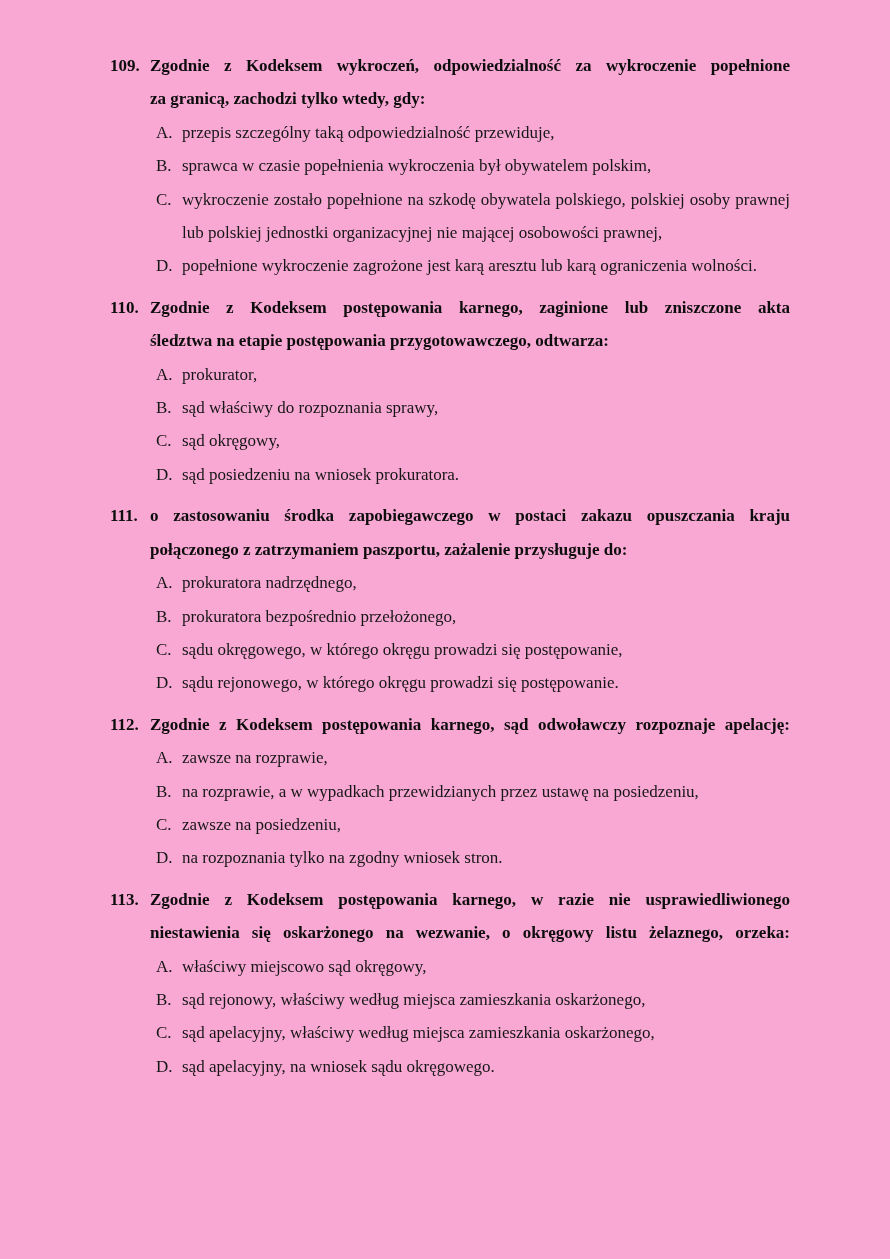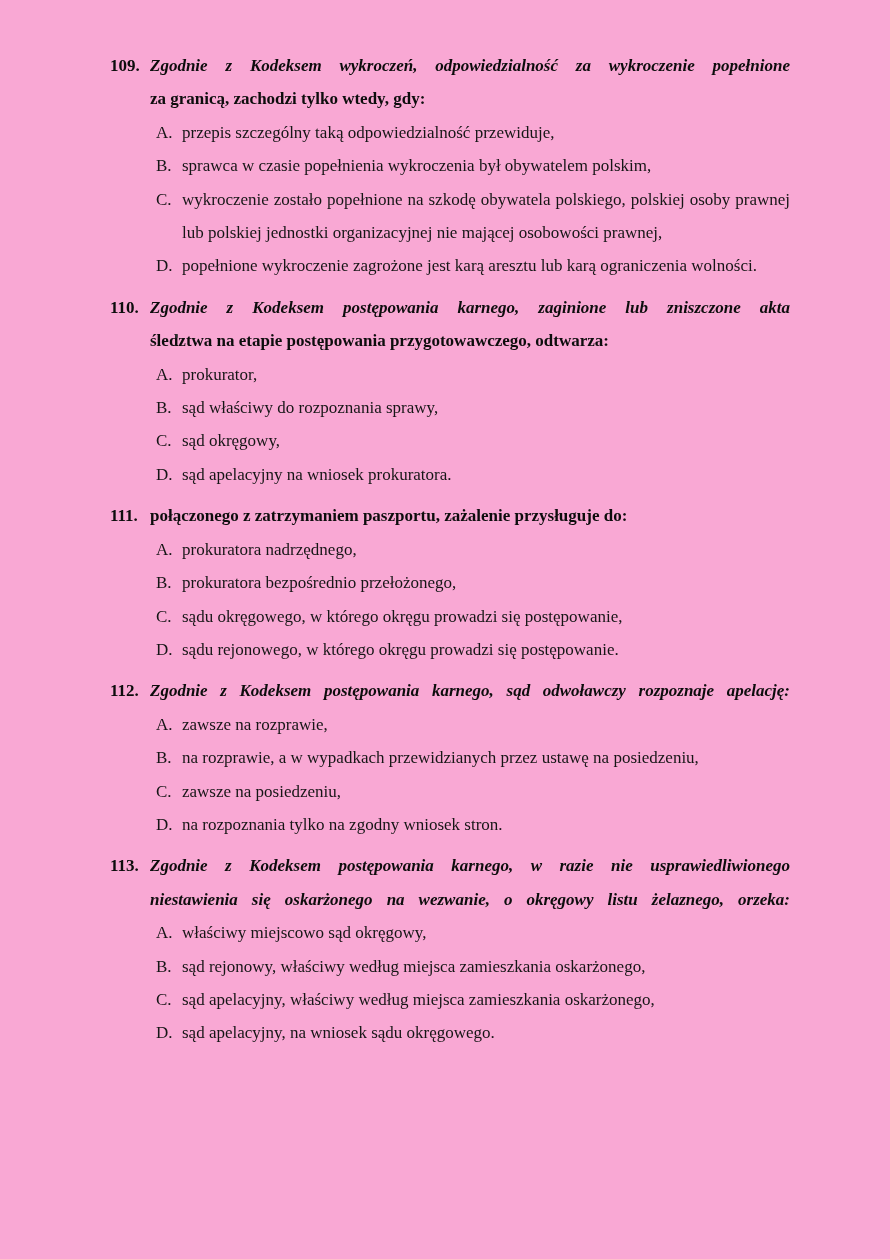--- a/index.html
+++ b/index.html
@@ -32,21 +32,20 @@
     top: 0;
     width: 40px;
   }
   .q-line {
     margin-left: 40px;
     text-align: left;
   }
   .q-line.q-just {
     text-align: justify;
     text-align-last: justify;
-    font-style: italic;
   }
 
   .option {
     position: relative;
     padding-left: 72px;
     text-align: justify;
   }
   .opt-letter {
     position: absolute;
     left: 46px;
@@ -116,27 +115,28 @@
     <div class="option">
       <span class="opt-letter">B.</span>
       <span class="opt-text">sąd właściwy do rozpoznania sprawy,</span>
     </div>
     <div class="option">
       <span class="opt-letter">C.</span>
       <span class="opt-text">sąd okręgowy,</span>
     </div>
     <div class="option">
       <span class="opt-letter">D.</span>
-      <span class="opt-text">sąd apelacyjny na wniosek prokuratora.</span>
+      <span class="opt-text">sąd posiedzeniu na wniosek prokuratora.</span>
     </div>
   </div>
 
   <div class="question">
     <div class="q-head">
       <span class="q-num">111.</span>
+      <div class="q-line q-just">o zastosowaniu środka zapobiegawczego w postaci zakazu opuszczania kraju</div>
       <div class="q-line">połączonego z zatrzymaniem paszportu, zażalenie przysługuje do:</div>
     </div>
     <div class="option">
       <span class="opt-letter">A.</span>
       <span class="opt-text">prokuratora nadrzędnego,</span>
     </div>
     <div class="option">
       <span class="opt-letter">B.</span>
       <span class="opt-text">prokuratora bezpośrednio przełożonego,</span>
     </div>

